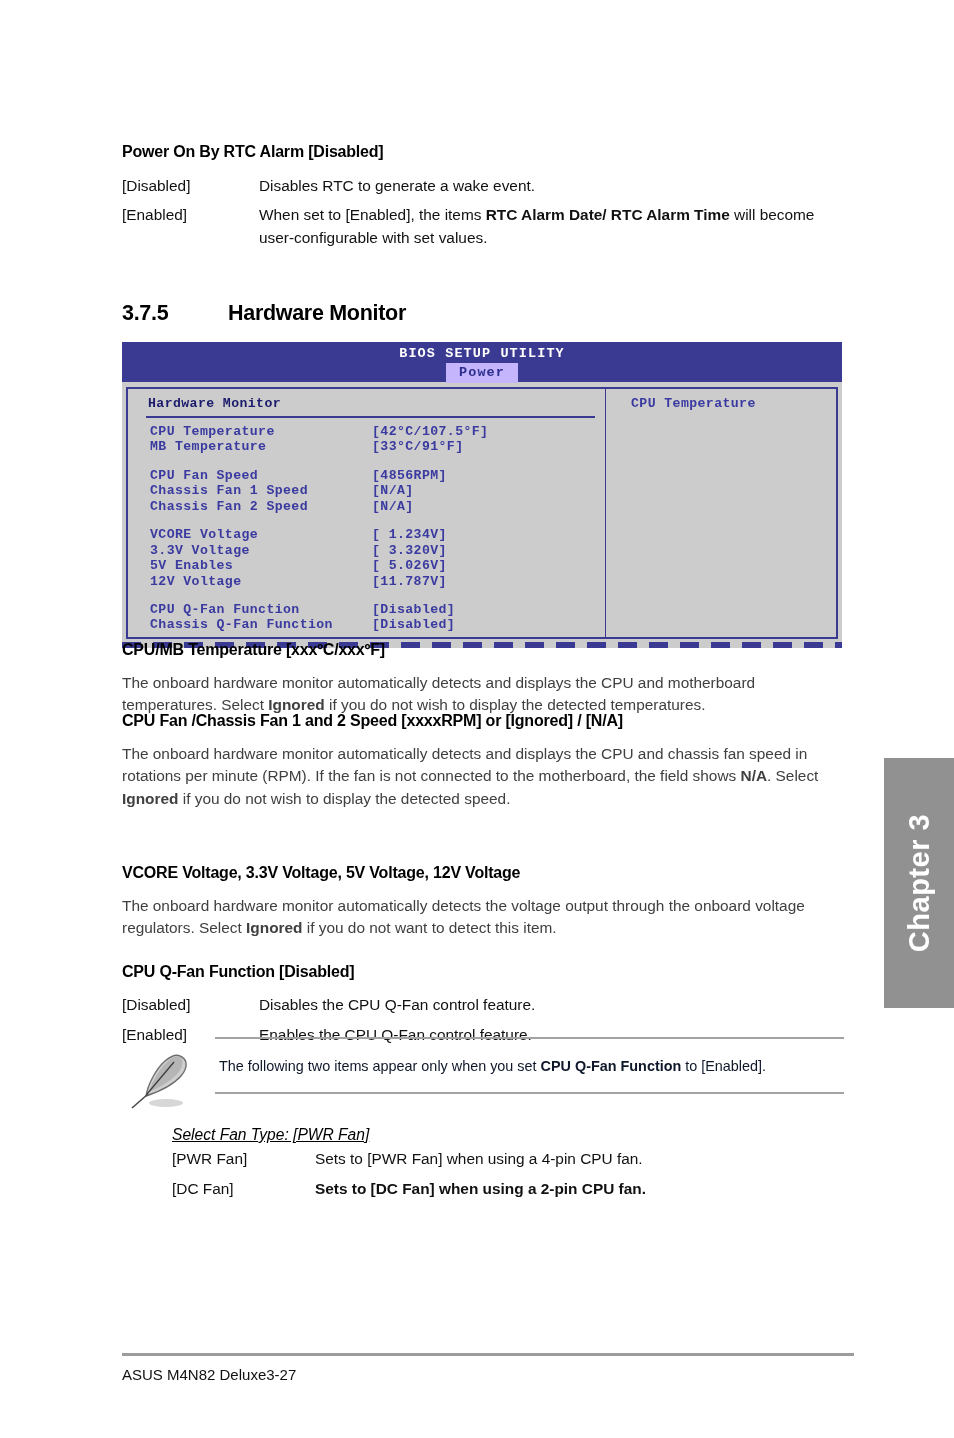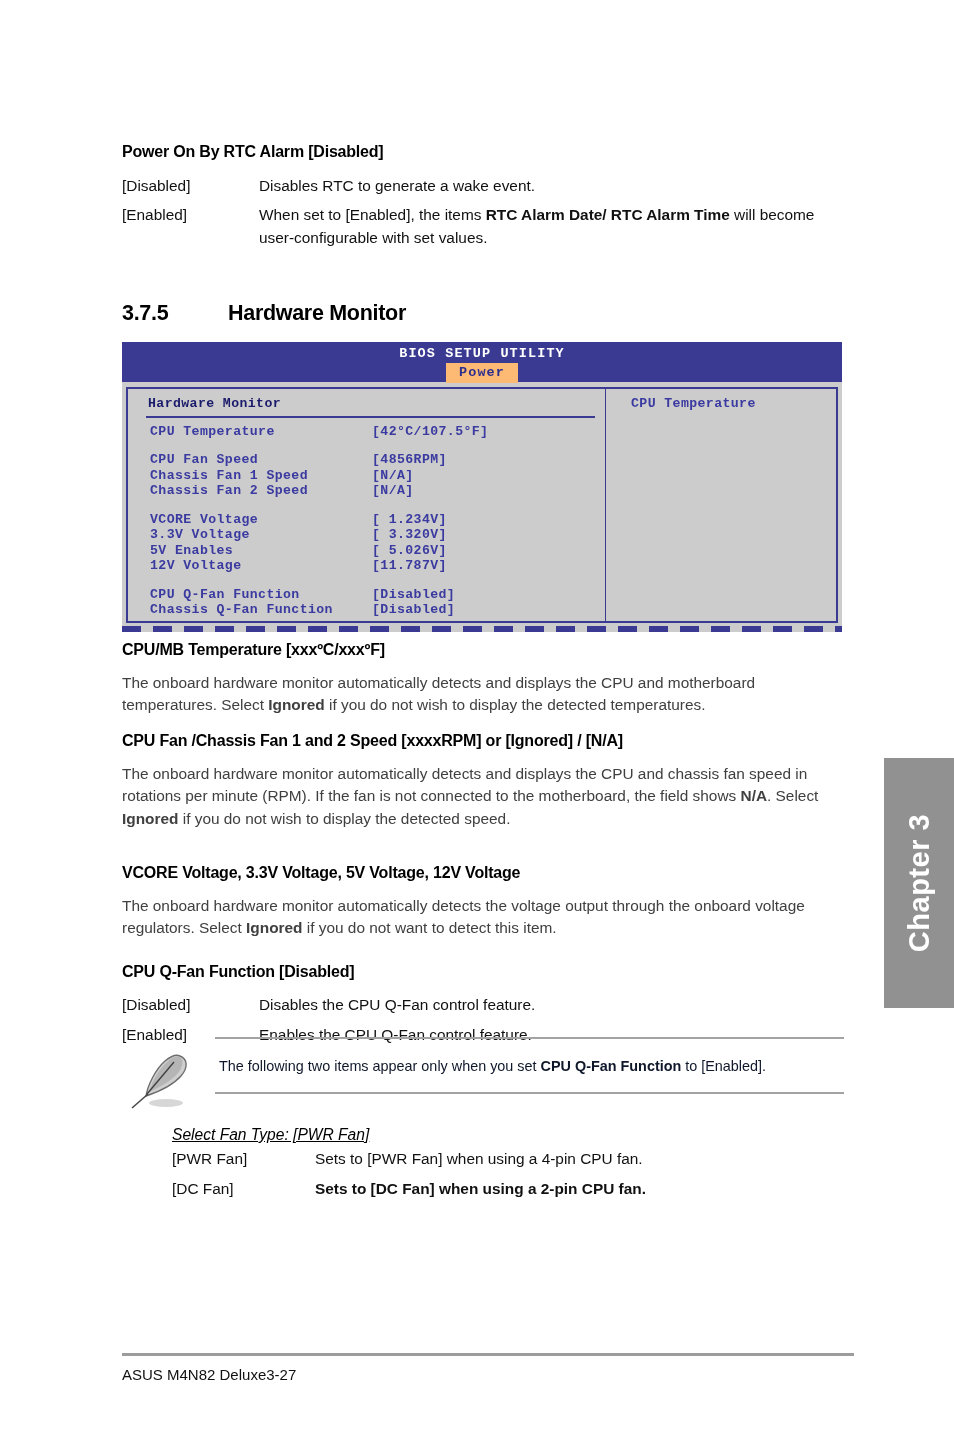--- a/index.html
+++ b/index.html
@@ -94,21 +94,21 @@
     color: #ffffff;
     font-size: 13.5px;
     font-weight: bold;
     letter-spacing: 1.1px;
   }
   #bios-tab {
     position: absolute;
     left: 50%;
     transform: translateX(-50%);
     top: 21px;
-    background: #fdba74;
+    background: #c4b5fd;
     color: #2e2e8e;
     font-size: 13.5px;
     font-weight: bold;
     letter-spacing: 1.1px;
     padding: 2px 13px 3px 13px;
   }
 
   #bios-body {
     display: flex;
     padding: 5px 4px 3px 4px;
@@ -167,21 +167,21 @@
     margin-top: 0px;
     background-image: repeating-linear-gradient(
       to right,
       #3a3a93 0px, #3a3a93 19px,
       rgba(0,0,0,0) 19px, rgba(0,0,0,0) 31px
     );
   }
 
   
   #sec-temp   { position: absolute; left: 122px; top: 641px; width: 732px; }
-  #sec-fan    { position: absolute; left: 122px; top: 732px; width: 732px; }
+  #sec-fan    { position: absolute; left: 122px; top: 712px; width: 732px; }
   #sec-vcore  { position: absolute; left: 122px; top: 864px; width: 732px; }
   #sec-qfan   { position: absolute; left: 122px; top: 963px; width: 732px; }
   .sec .h-bold { margin-bottom: 13px; }
   .sec .para { margin: 0; }
 
   #sec-qfan .defrow { margin-bottom: 8px; }
 
   
   #note-box {
     position: absolute;
@@ -305,20 +305,24 @@
       <div id="bios-tab">Power</div>
     </div>
     <div id="bios-body">
       <div id="bios-left">
         <div class="bios-section-title">Hardware Monitor</div>
         <div class="bios-rule"></div>
 
         <div class="bios-row">
           <span class="lbl">CPU Temperature</span>
           <span class="vl">[42°C/107.5°F]</span>
+        </div>
+        <div class="bios-row">
+          <span class="lbl">MB Temperature</span>
+          <span class="vl">[33°C/91°F]</span>
         </div>
 
         <div class="bios-gap"></div>
 
         <div class="bios-row">
           <span class="lbl">CPU Fan Speed</span>
           <span class="vl">[4856RPM]</span>
         </div>
         <div class="bios-row">
           <span class="lbl">Chassis Fan 1 Speed</span>

